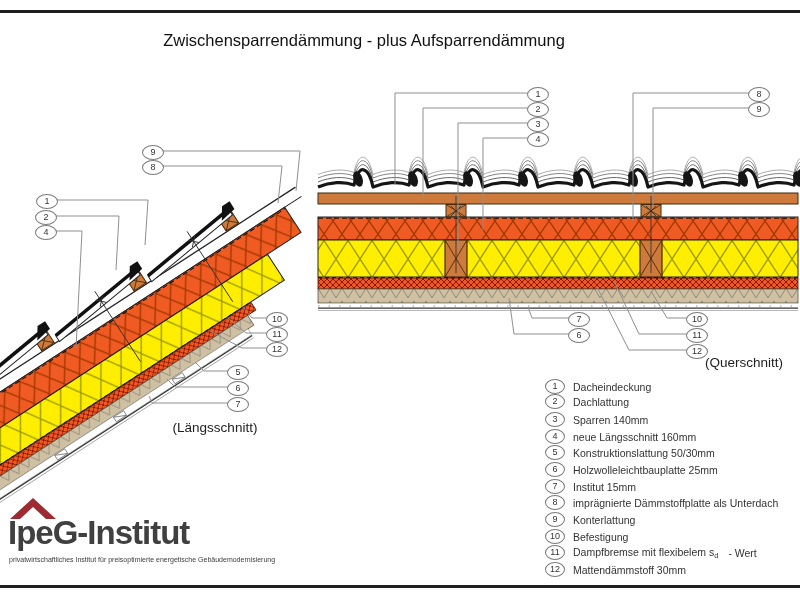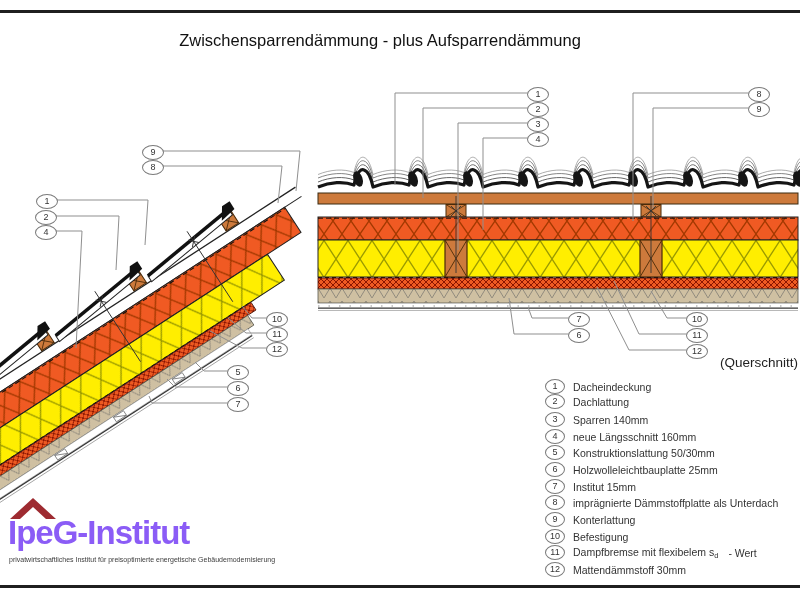--- a/index.html
+++ b/index.html
@@ -2,36 +2,36 @@
 <html><head>
 <meta charset="utf-8">
 <style>
   html,body{margin:0;padding:0;background:#888;}
   .page{position:relative;width:800px;height:600px;background:#fff;overflow:hidden;
         font-family:"Liberation Sans",sans-serif;color:#1a1a1a;}
   .border-top,.border-bottom{position:absolute;left:0;width:800px;height:3px;background:#1f1f1f;}
   .border-top{top:10px;}
   .border-bottom{top:585px;}
   .title{position:absolute;left:0;top:30px;width:728px;text-align:center;
-         font-size:16.5px;line-height:21px;color:#111;padding-left:16px;}
+         font-size:16.5px;line-height:21px;color:#111;}
   .section-label{position:absolute;font-size:13.5px;color:#222;}
   #label-laengs{left:140px;top:420px;width:150px;text-align:center;}
-  #label-quer{left:690px;top:355px;width:108px;text-align:right;}
+  #label-quer{left:690px;top:355px;width:108px;text-align:center;}
   svg.diagram{position:absolute;left:0;top:0;width:800px;height:600px;}
   .callout{position:absolute;width:20px;height:13px;border:1px solid #7a7a7a;border-radius:50%;
            background:#fff;font-size:9px;line-height:13px;text-align:center;color:#333;z-index:5;}
   .lg-row{position:absolute;left:545px;width:255px;height:16px;white-space:nowrap;}
   .lg-num{display:inline-block;vertical-align:middle;width:18px;height:13px;border:1px solid #7a7a7a;
           border-radius:50%;font-size:9px;line-height:13px;text-align:center;color:#333;margin-right:8px;}
   .lg-label{display:inline-block;vertical-align:middle;font-size:10.5px;color:#333;}
   .lg-label sub,.lg-sub{font-size:7.5px;vertical-align:-2px;color:#333;}
   .lg-post{display:inline-block;vertical-align:middle;font-size:10.5px;color:#333;margin-left:10px;}
   .logo{position:absolute;left:8px;top:494px;width:320px;}
   .logo-roof{position:absolute;left:0;top:0;}
-  .logo-text{position:absolute;left:0;top:20px;font-size:33px;font-weight:700;letter-spacing:-1px;color:#8b5cf6;}
+  .logo-text{position:absolute;left:0;top:20px;font-size:33px;font-weight:700;letter-spacing:-1px;color:#404040;}
   .logo-tagline{position:absolute;left:1px;top:62px;font-size:7px;color:#3c3c3c;letter-spacing:0;}
 </style>
 </head>
 <body>
 
 <div class="page">
 
   <div class="border-top"></div>
   <div class="border-bottom"></div>
 
@@ -249,20 +249,21 @@
   <div class="callout" style="left:527px;top:117px;">3</div>
   <div class="callout" style="left:527px;top:132px;">4</div>
   <div class="callout" style="left:748px;top:87px;">8</div>
   <div class="callout" style="left:748px;top:102px;">9</div>
   <div class="callout" style="left:568px;top:312px;">7</div>
   <div class="callout" style="left:568px;top:328px;">6</div>
   <div class="callout" style="left:686px;top:312px;">10</div>
   <div class="callout" style="left:686px;top:328px;">11</div>
   <div class="callout" style="left:686px;top:344px;">12</div>
 
+  <div class="section-label" id="label-laengs">(Längsschnitt)</div>
   <div class="section-label" id="label-quer">(Querschnitt)</div>
 
   <div>
     <div class="lg-row" style="top:377px"><span class="lg-num">1</span><span class="lg-label">Dacheindeckung</span></div>
     <div class="lg-row" style="top:392px"><span class="lg-num">2</span><span class="lg-label">Dachlattung</span></div>
     <div class="lg-row" style="top:410px"><span class="lg-num">3</span><span class="lg-label">Sparren 140mm</span></div>
     <div class="lg-row" style="top:427px"><span class="lg-num">4</span><span class="lg-label">neue Längsschnitt 160mm</span></div>
     <div class="lg-row" style="top:443px"><span class="lg-num">5</span><span class="lg-label">Konstruktionslattung 50/30mm</span></div>
     <div class="lg-row" style="top:460px"><span class="lg-num">6</span><span class="lg-label">Holzwolleleichtbauplatte 25mm</span></div>
     <div class="lg-row" style="top:477px"><span class="lg-num">7</span><span class="lg-label">Institut 15mm</span></div>

